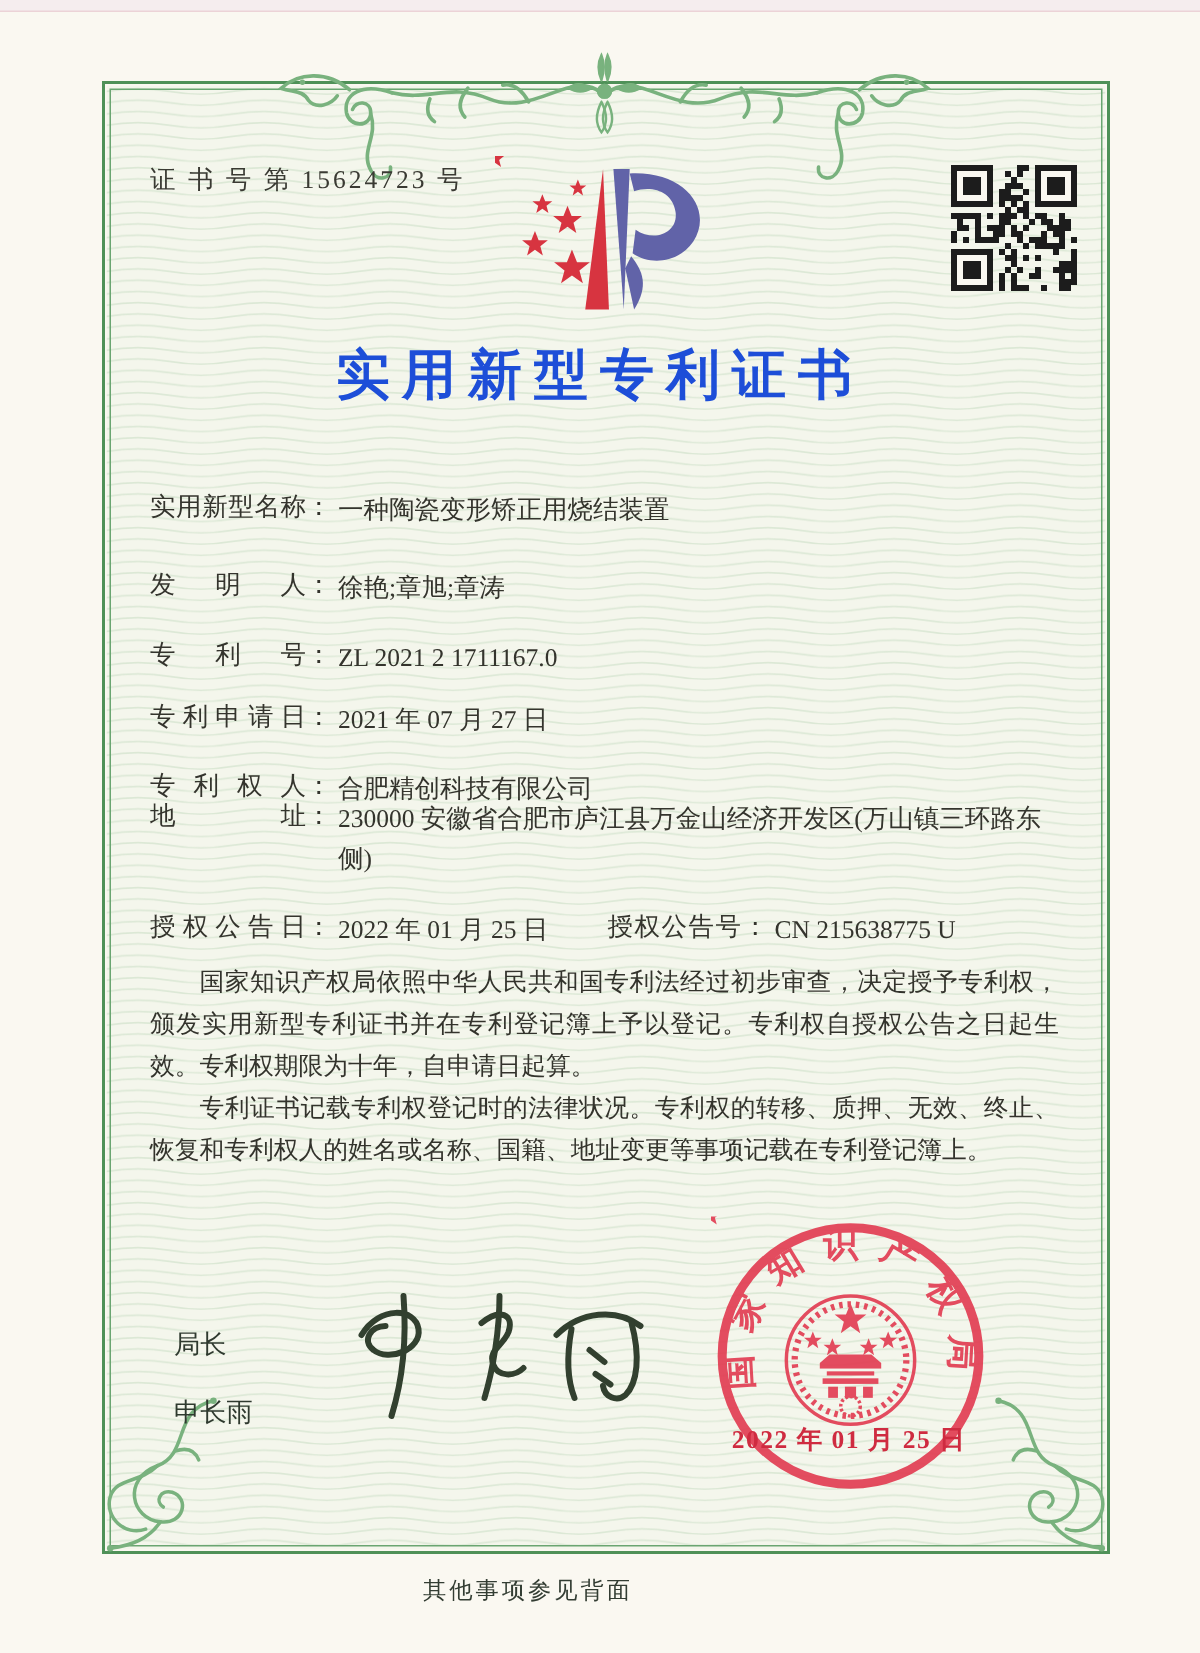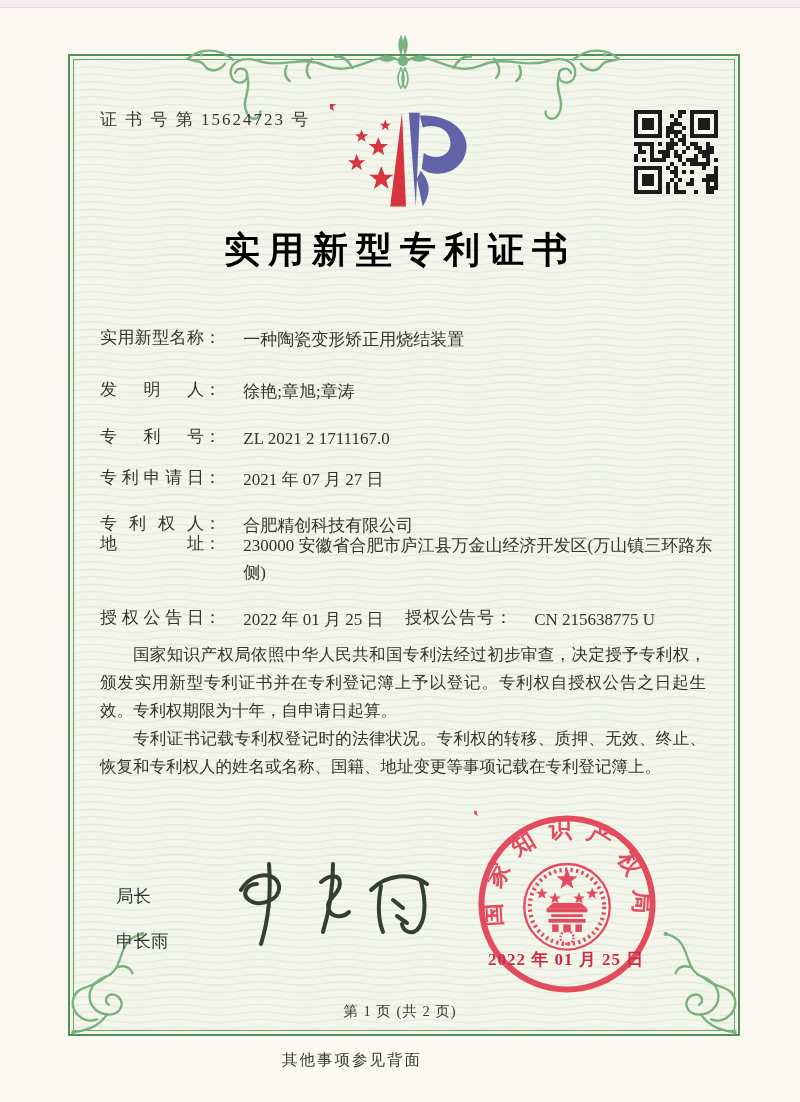--- a/index.html
+++ b/index.html
@@ -21,27 +21,27 @@
   
   .frame{position:absolute;left:68px;top:54px;width:672px;height:982px;border:2px solid var(--green);box-sizing:border-box;}
   .frame-inner{position:absolute;left:3px;top:3px;right:3px;bottom:3px;border:1px solid #6aa571;}
   .waves{position:absolute;left:71px;top:57px;width:666px;height:976px;opacity:.55;}
   .content{position:absolute;left:0;top:0;width:800px;height:1102px;}
 
   .cert-no{position:absolute;left:100px;top:108px;font-size:17px;letter-spacing:2px;color:#3a3a33;font-family:Liberation Serif, serif;}
   .logo{position:absolute;left:330px;top:104px;width:148px;height:114px;}
   .qr{position:absolute;left:634px;top:110px;width:84px;height:84px;}
   .title{position:absolute;left:0;top:226px;width:800px;text-align:center;
-    font-size:36px;font-weight:700;letter-spacing:8px;color:#000000;}
+    font-size:36px;font-weight:700;letter-spacing:8px;color:#1d4ed8;}
 
   .fields{position:absolute;left:100px;top:0;width:620px;font-size:17px;color:#34342d;}
   .frow{position:absolute;left:0;width:620px;white-space:nowrap;}
   .flabel{display:inline-block;width:104px;text-align:justify;text-align-last:justify;vertical-align:top;}
   .fcolon{display:inline-block;vertical-align:top;}
-  .fvalue{display:inline-block;margin-left:18px;vertical-align:top;white-space:normal;max-width:470px;line-height:27px;}
+  .fvalue{display:inline-block;margin-left:0;vertical-align:top;white-space:normal;max-width:470px;line-height:27px;}
   .grant2{position:absolute;left:305px;top:0;white-space:nowrap;}
   .g2label{letter-spacing:1px;}
 
   .paras{position:absolute;left:100px;top:641px;width:606px;font-size:16.5px;line-height:28px;color:#33332c;text-align:justify;}
   .paras p{margin:0;text-indent:2em;}
 
   .officer{position:absolute;left:116px;top:884px;font-size:17.5px;color:#2f3a2f;}
   .officer .name{margin-top:21px;}
   .sig{position:absolute;left:225px;top:856px;width:215px;height:100px;}
 
@@ -351,16 +351,15 @@
           <rect x="84" y="122" width="7" height="8"></rect>
           <rect x="96" y="122" width="8" height="8"></rect>
           <rect x="109" y="122" width="7" height="8"></rect>
           <path d="M78 105 L85 99 L115 99 L122 105 Z"></path>
         </g>
         <circle cx="100" cy="136" r="7" fill="none" stroke="var(--red)" stroke-width="2.5" stroke-dasharray="2,1.6"></circle>
       </g>
     </svg>
     <div class="seal-date">2022 年 01 月 25 日</div>
 
-    <div class="page-num">第 1 页 (共 2 页)</div>
     <div class="back-note">其他事项参见背面</div>
   </div>
 </div>
 
 </body></html>

